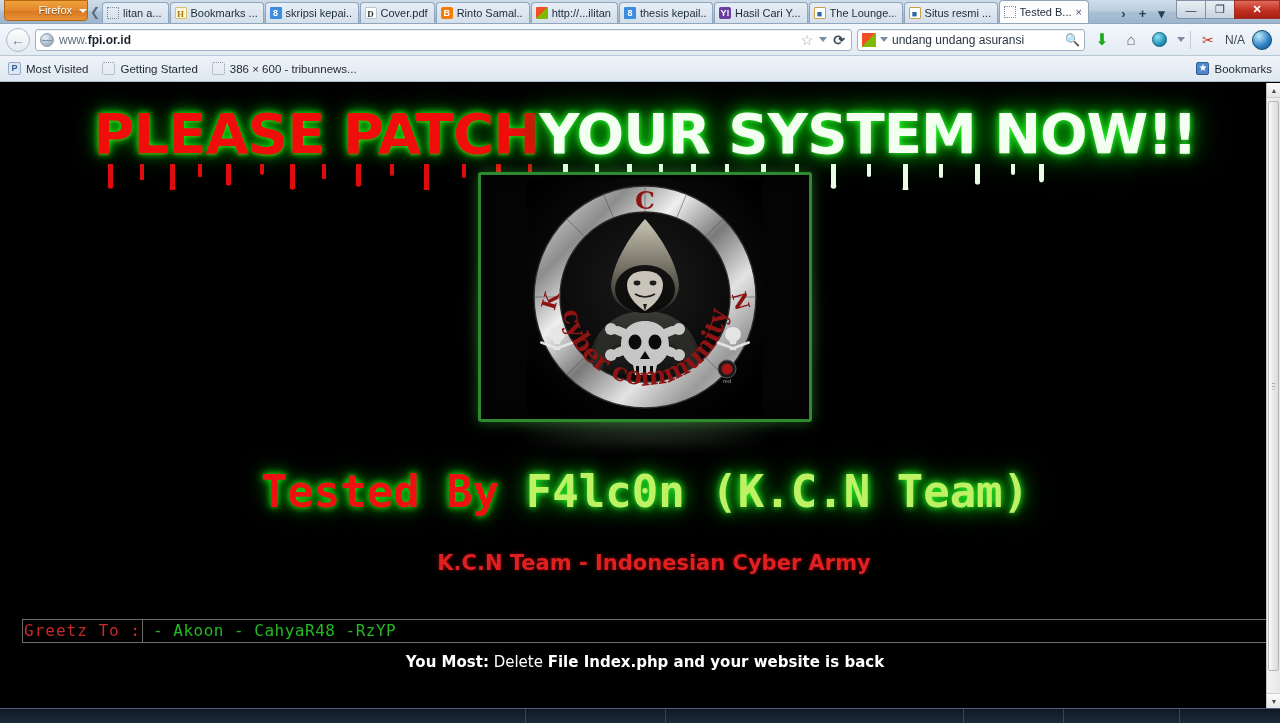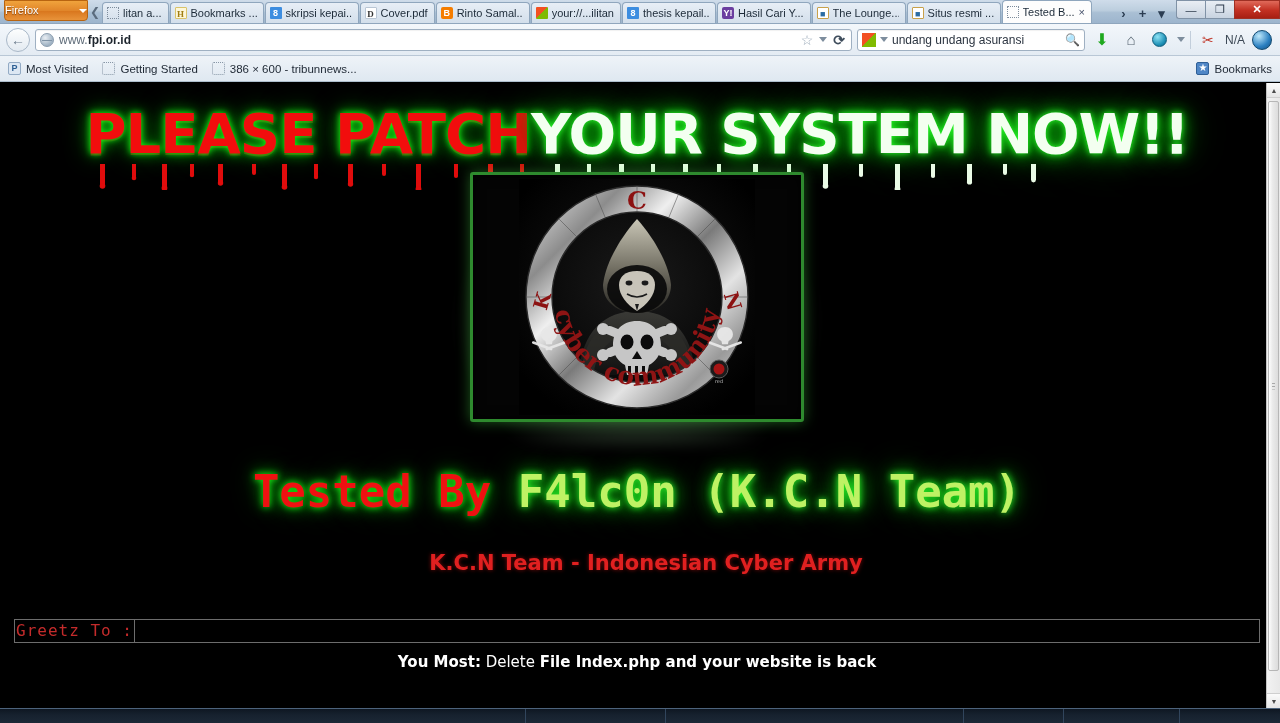--- a/index.html
+++ b/index.html
@@ -19,21 +19,21 @@
     background: linear-gradient(to bottom,#cfdcea 0%, #bccede 45%, #a9bfd4 55%, #9db5cd 100%);
     display:flex; align-items:flex-end; position:relative;
     border-bottom:1px solid #8fa6bd;
   }
   .ffbtn {
     width:84px; height:21px; margin-left:4px; margin-bottom:2px;
     background: linear-gradient(to bottom,#f0a33c 0%,#e1862a 50%,#d8751c 51%,#e8933a 100%);
     border:1px solid #b86410; border-radius:0 0 4px 4px;
     color:#fff; font-size:11px; line-height:19px; text-align:center;
     text-shadow:0 1px 1px rgba(0,0,0,.45);
-    display:flex; align-items:center; justify-content:space-between; gap:21px;
+    display:flex; align-items:center; justify-content:flex-end; gap:7px;
     flex:0 0 auto;
   }
   .ffbtn .caret { border-left:4px solid transparent;border-right:4px solid transparent;border-top:4px solid #fff; }
   .tab-scroll-left {
     width:14px; height:22px; display:flex;align-items:center;justify-content:center;
     color:#5a6b7d; font-size:12px; flex:0 0 auto; margin-bottom:0;
   }
   .tabs { display:flex; align-items:flex-end; flex:1 1 auto; min-width:0; overflow:hidden; height:24px; }
   .tab {
     height:21px; margin-bottom:0; flex:0 1 auto; min-width:0;
@@ -155,21 +155,21 @@
   .fav16.bk { background:#4f86c6; border:1px solid #2f5f96; position:relative; }
   .fav16.bk:after{content:"★";position:absolute;left:1px;top:-1px;color:#fff;font-size:10px;}
   .bmbar-right { margin-left:auto; display:flex; align-items:center; gap:5px; }
 
   
   .viewport {
     position:absolute; left:0; top:83px; width:1280px; height:625px;
     background:#000; overflow:hidden;
   }
   .page {
-    position:absolute; left:4px; top:0; width:1266px; height:625px;
+    position:absolute; left:12px; top:0; width:1266px; height:625px;
     background:#000; color:#fff; overflow:hidden;
   }
 
   
   .headline {
     text-align:center; margin-top:22px;
     font-family:"DejaVu Sans", sans-serif;
     font-weight:bold; font-size:56px; letter-spacing:-1px;
     white-space:nowrap; line-height:1.05;
   }
@@ -315,21 +315,21 @@
       <div class="tab">
         <span class="fav dark">D</span>
         <span class="label">Cover.pdf</span>
       </div>
       <div class="tab">
         <span class="fav blogger">B</span>
         <span class="label">Rinto Samal...</span>
       </div>
       <div class="tab">
         <span class="fav win"></span>
-        <span class="label">your://...ilitan</span>
+        <span class="label">http://...ilitan</span>
       </div>
       <div class="tab">
         <span class="fav blue">8</span>
         <span class="label">thesis kepail...</span>
       </div>
       <div class="tab">
         <span class="fav yahoo">Y!</span>
         <span class="label">Hasil Cari Y...</span>
       </div>
       <div class="tab">
@@ -607,20 +607,21 @@
       </div>
 
       <div class="testedby">
         <span class="red">Tested By</span><span class="white"> F4lc0n (K.C.N Team)</span>
       </div>
 
       <div class="subtitle">K.C.N Team - Indonesian Cyber Army</div>
 
       <div class="greetz">
         <div class="lbl">Greetz To :</div>
+        <div class="names">- Akoon - CahyaR48 -RzYP</div>
       </div>
 
       <div class="footnote">
         <b>You Most:</b><span class="reg"> Delete </span><b>File Index.php and your website is back</b>
       </div>
 
     </div>
   </div>
 
   <div class="vscroll">

